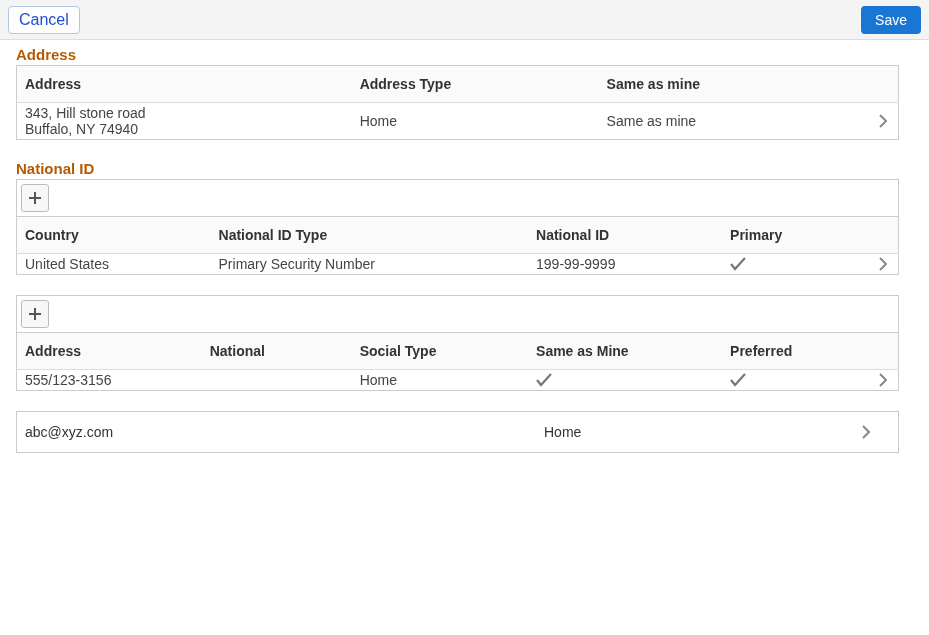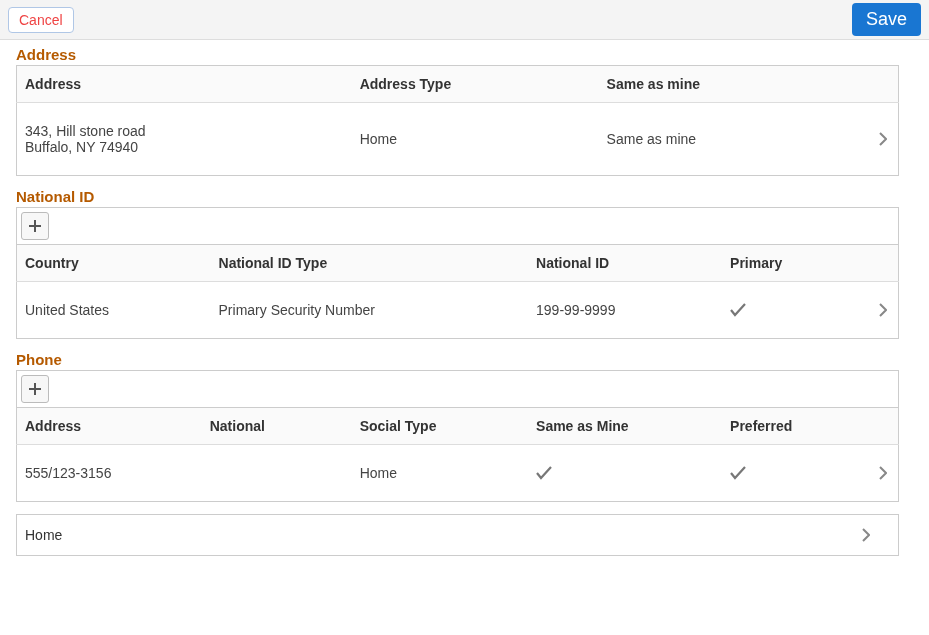--- a/index.html
+++ b/index.html
@@ -18,58 +18,58 @@
     border-bottom: 1px solid #ddd;
     height: 40px;
     display: flex;
     align-items: center;
     justify-content: space-between;
     padding: 0 8px;
   }
   .cancel-btn {
     background: #fff;
     border: 1px solid #b0c7e6;
-    color: #ef4444;
-    font-size: 14px;
+    color: #1d4ed8;
+    font-size: 16px;
     padding: 4px 10px;
     border-radius: 4px;
     cursor: pointer;
   }
   .page-title {
     font-size: 18px;
     font-weight: bold;
     color: #222;
     flex: 1;
     text-align: center;
   }
   .save-btn {
     background: #1976d2;
     color: #fff;
     border: none;
-    font-size: 18px;
+    font-size: 14px;
     padding: 6px 14px;
     border-radius: 4px;
     cursor: pointer;
   }
   .content {
     position: absolute;
     top: 40px;
     left: 0;
     right: 14px;
     bottom: 0;
     overflow-y: scroll;
     padding: 6px 0 12px 0;
   }
   
   .content::-webkit-scrollbar { width: 14px; }
   .content::-webkit-scrollbar-track { background: #f0f0f0; }
   .content::-webkit-scrollbar-thumb { background: #bdbdbd; border-radius: 2px; }
 
   .section {
-    margin: 0 16px 12px 16px;
+    margin: 0 16px 20px 16px;
   }
   .section-title {
     color: #b55a00;
     font-weight: bold;
     font-size: 15px;
     margin-bottom: 2px;
   }
   .add-btn-wrap {
     border: 1px solid #ccc;
     border-bottom: none;
@@ -95,21 +95,21 @@
   }
   .table th {
     text-align: left;
     font-weight: bold;
     font-size: 14px;
     padding: 10px 8px;
     background: #fafafa;
     border-bottom: 1px solid #ddd;
   }
   .table td {
-    padding: 20px 8px;
+    padding: 2px 8px;
     font-size: 14px;
     color: #444;
     border-bottom: 1px solid #eee;
     vertical-align: middle;
   }
   .table tr:last-child td { border-bottom: none; }
   .chevron-cell { width: 28px; text-align: center; color: #888; cursor: pointer; }
   .check-icon { color: #777; }
   .email-box {
     border: 1px solid #ccc;
@@ -193,21 +193,20 @@
             <svg width="8" height="14" viewBox="0 0 8 14">
                 <path d="M1 1 L7 7 L1 13" stroke="#888" stroke-width="2" fill="none"></path>
               </svg>
           </td>
         </tr>
       </tbody>
     </table>
   </div>
 
   <div class="section">
-    <div class="section-title">Phone</div>
     <div class="add-btn-wrap">
       <div class="add-btn">
         <svg width="14" height="14" viewBox="0 0 14 14">
             <path d="M7 1 V13 M1 7 H13" stroke="#555" stroke-width="2"></path>
           </svg>
       </div>
     </div>
     <table class="table">
       <thead>
         <tr>
@@ -239,20 +238,21 @@
                 <path d="M1 1 L7 7 L1 13" stroke="#888" stroke-width="2" fill="none"></path>
               </svg>
           </td>
         </tr>
       </tbody>
     </table>
   </div>
 
   <div class="section" style="margin-bottom:8px;">
     <div class="email-box">
+      <div style="width:60%">abc@xyz.com</div>
       <div>Home</div>
       <div class="chevron-cell">
         <svg width="8" height="14" viewBox="0 0 8 14">
             <path d="M1 1 L7 7 L1 13" stroke="#888" stroke-width="2" fill="none"></path>
           </svg>
       </div>
     </div>
   </div>
 
 </div>

